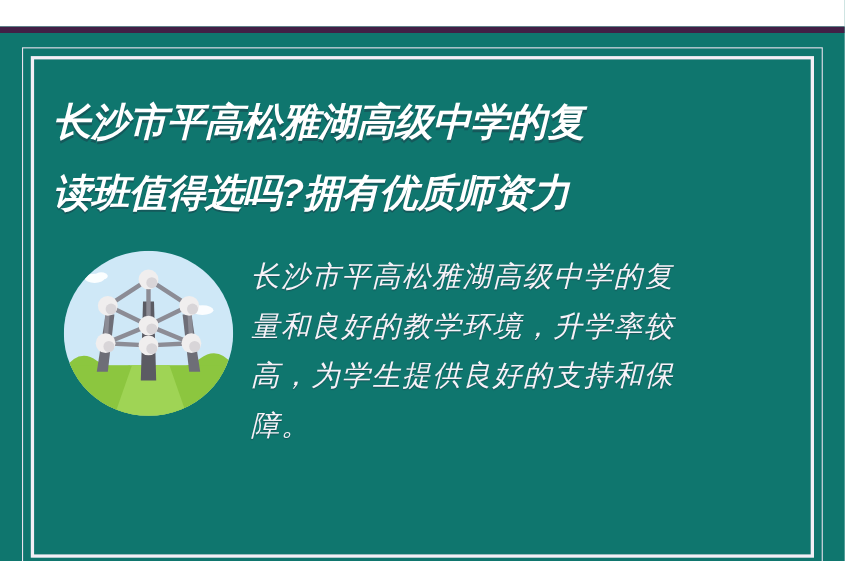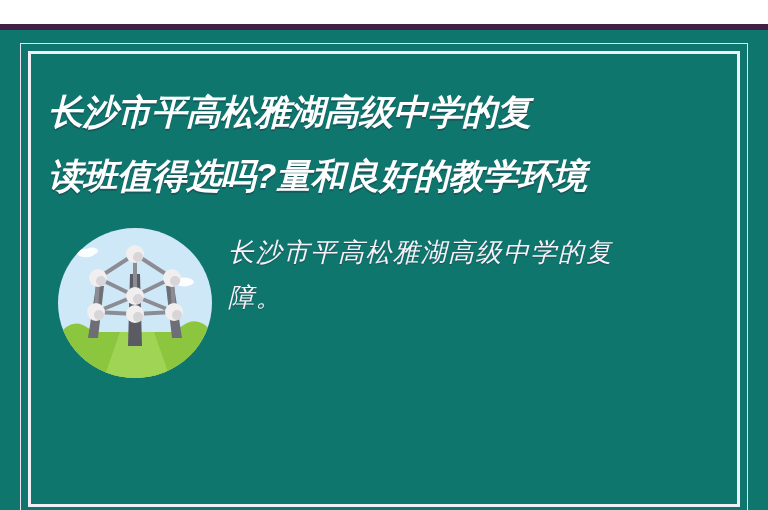--- a/index.html
+++ b/index.html
@@ -112,21 +112,21 @@
 
 <div id="card">
 
   <div id="top-band"></div>
 
   <div id="frame-outer"></div>
   <div id="frame-inner"></div>
 
   <div id="title">
     <span class="title-line">长沙市平高松雅湖高级中学的复</span>
-    <span class="title-line">读班值得选吗?量和良好的教学环境</span>
+    <span class="title-line">读班值得选吗?拥有优质师资力</span>
   </div>
 
   <div id="illustration">
     <svg viewBox="0 0 154 150" xmlns="http://www.w3.org/2000/svg" aria-hidden="true">
       <defs>
         <clipPath id="ellipseClip">
           <ellipse cx="77" cy="75" rx="77" ry="75"></ellipse>
         </clipPath>
       </defs>
 
@@ -183,16 +183,18 @@
           <circle cx="119" cy="87" r="5" fill="#d8d5d8"></circle>
           <circle cx="77" cy="86" r="9" fill="#f0eeee"></circle>
           <circle cx="80" cy="89" r="5" fill="#d8d5d8"></circle>
         </g>
       </g>
     </svg>
   </div>
 
   <div id="body-text">
     <span class="body-line">长沙市平高松雅湖高级中学的复</span>
+    <span class="body-line">量和良好的教学环境，升学率较</span>
+    <span class="body-line">高，为学生提供良好的支持和保</span>
     <span class="body-line">障。</span>
   </div>
 
 </div>
 
 </body></html>

